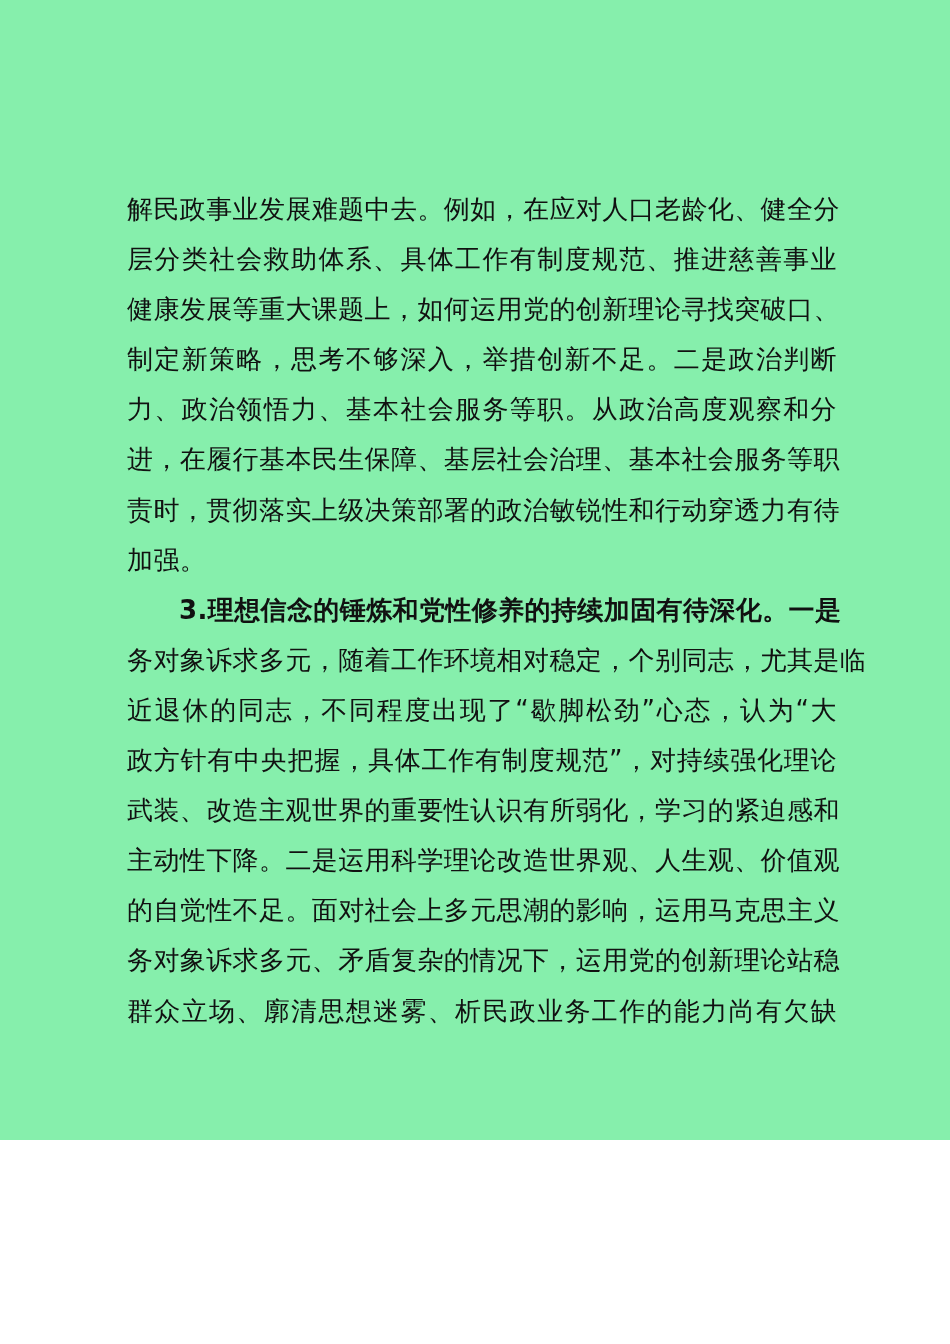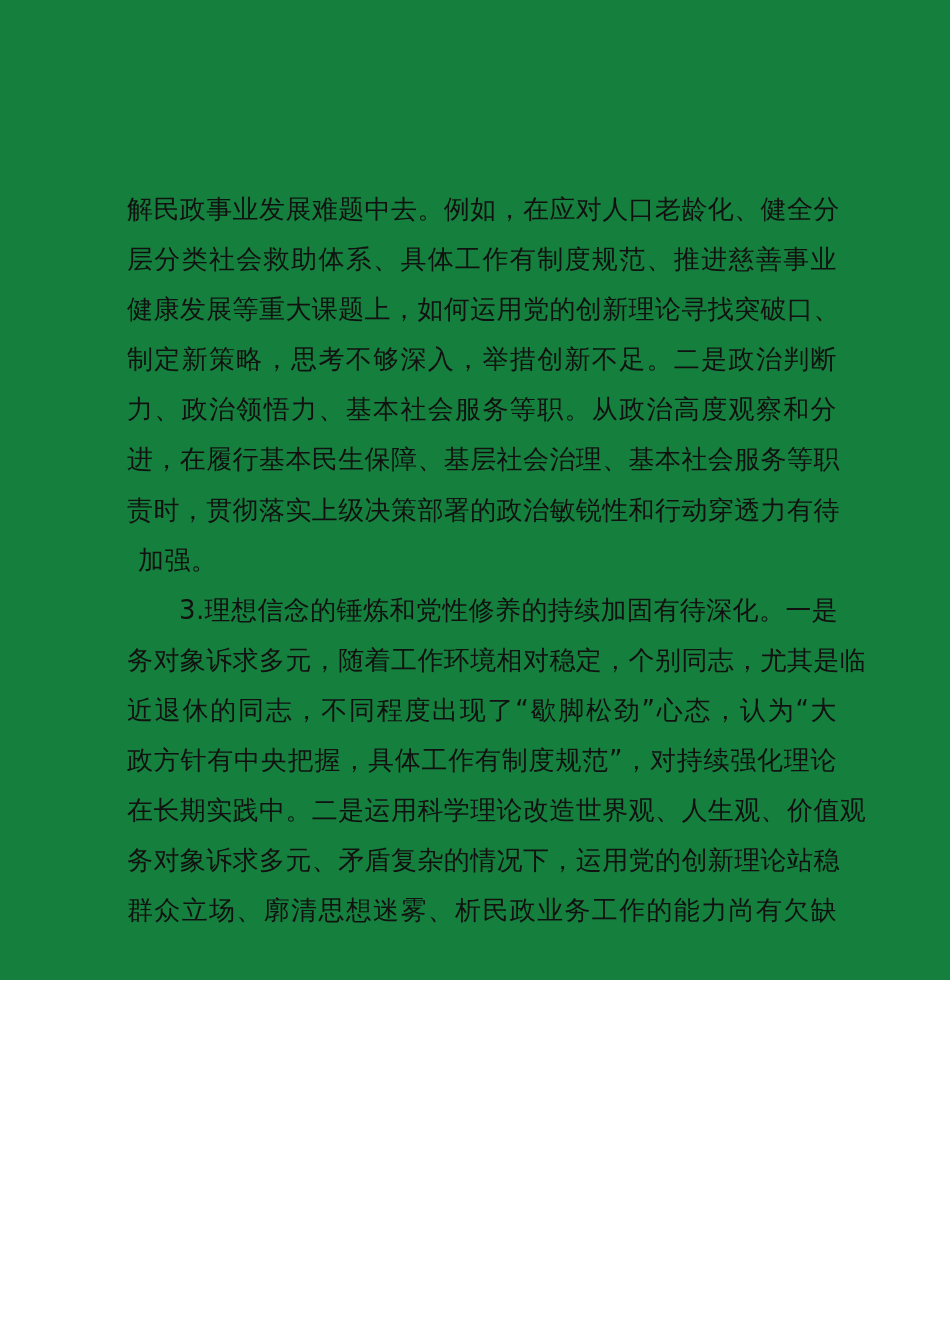--- a/index.html
+++ b/index.html
@@ -13,60 +13,62 @@
       position: relative;
       overflow: hidden;
       font-family: "DejaVu Sans", "Liberation Sans", sans-serif;
       color: #111111;
     }
     .page {
       position: absolute;
       left: 0;
       top: 0;
       width: 950px;
-      height: 980px;
-      background: #15803d;
+      height: 1140px;
+      background: #86efac;
     }
     .text-block {
       position: absolute;
       left: 127px;
       top: 184px;
       width: 710px;
     }
     .line {
       height: 50.1px;
       line-height: 50px;
       font-size: 26px;
       white-space: nowrap;
       letter-spacing: 0.4px;
       text-align: justify;
       text-align-last: justify;
     }
     .line.last {
       text-align-last: left;
-      margin-left: 11px;
     }
     .line.indent {
       padding-left: 52px;
+      font-weight: bold;
     }
   </style>
 </head>
 <body>
 
 <div class="page">
   <div class="text-block">
     <div class="line">解民政事业发展难题中去。例如，在应对人口老龄化、健全分</div>
     <div class="line">层分类社会救助体系、具体工作有制度规范、推进慈善事业</div>
     <div class="line">健康发展等重大课题上，如何运用党的创新理论寻找突破口、</div>
     <div class="line">制定新策略，思考不够深入，举措创新不足。二是政治判断</div>
     <div class="line">力、政治领悟力、基本社会服务等职。从政治高度观察和分</div>
     <div class="line">进，在履行基本民生保障、基层社会治理、基本社会服务等职</div>
     <div class="line">责时，贯彻落实上级决策部署的政治敏锐性和行动穿透力有待</div>
     <div class="line last">加强。</div>
     <div class="line indent">3.理想信念的锤炼和党性修养的持续加固有待深化。一是</div>
     <div class="line">务对象诉求多元，随着工作环境相对稳定，个别同志，尤其是临</div>
     <div class="line">近退休的同志，不同程度出现了“歇脚松劲”心态，认为“大</div>
     <div class="line">政方针有中央把握，具体工作有制度规范”，对持续强化理论</div>
-    <div class="line">在长期实践中。二是运用科学理论改造世界观、人生观、价值观</div>
+    <div class="line">武装、改造主观世界的重要性认识有所弱化，学习的紧迫感和</div>
+    <div class="line">主动性下降。二是运用科学理论改造世界观、人生观、价值观</div>
+    <div class="line">的自觉性不足。面对社会上多元思潮的影响，运用马克思主义</div>
     <div class="line">务对象诉求多元、矛盾复杂的情况下，运用党的创新理论站稳</div>
     <div class="line">群众立场、廓清思想迷雾、析民政业务工作的能力尚有欠缺</div>
   </div>
 </div>
 
 </body></html>

